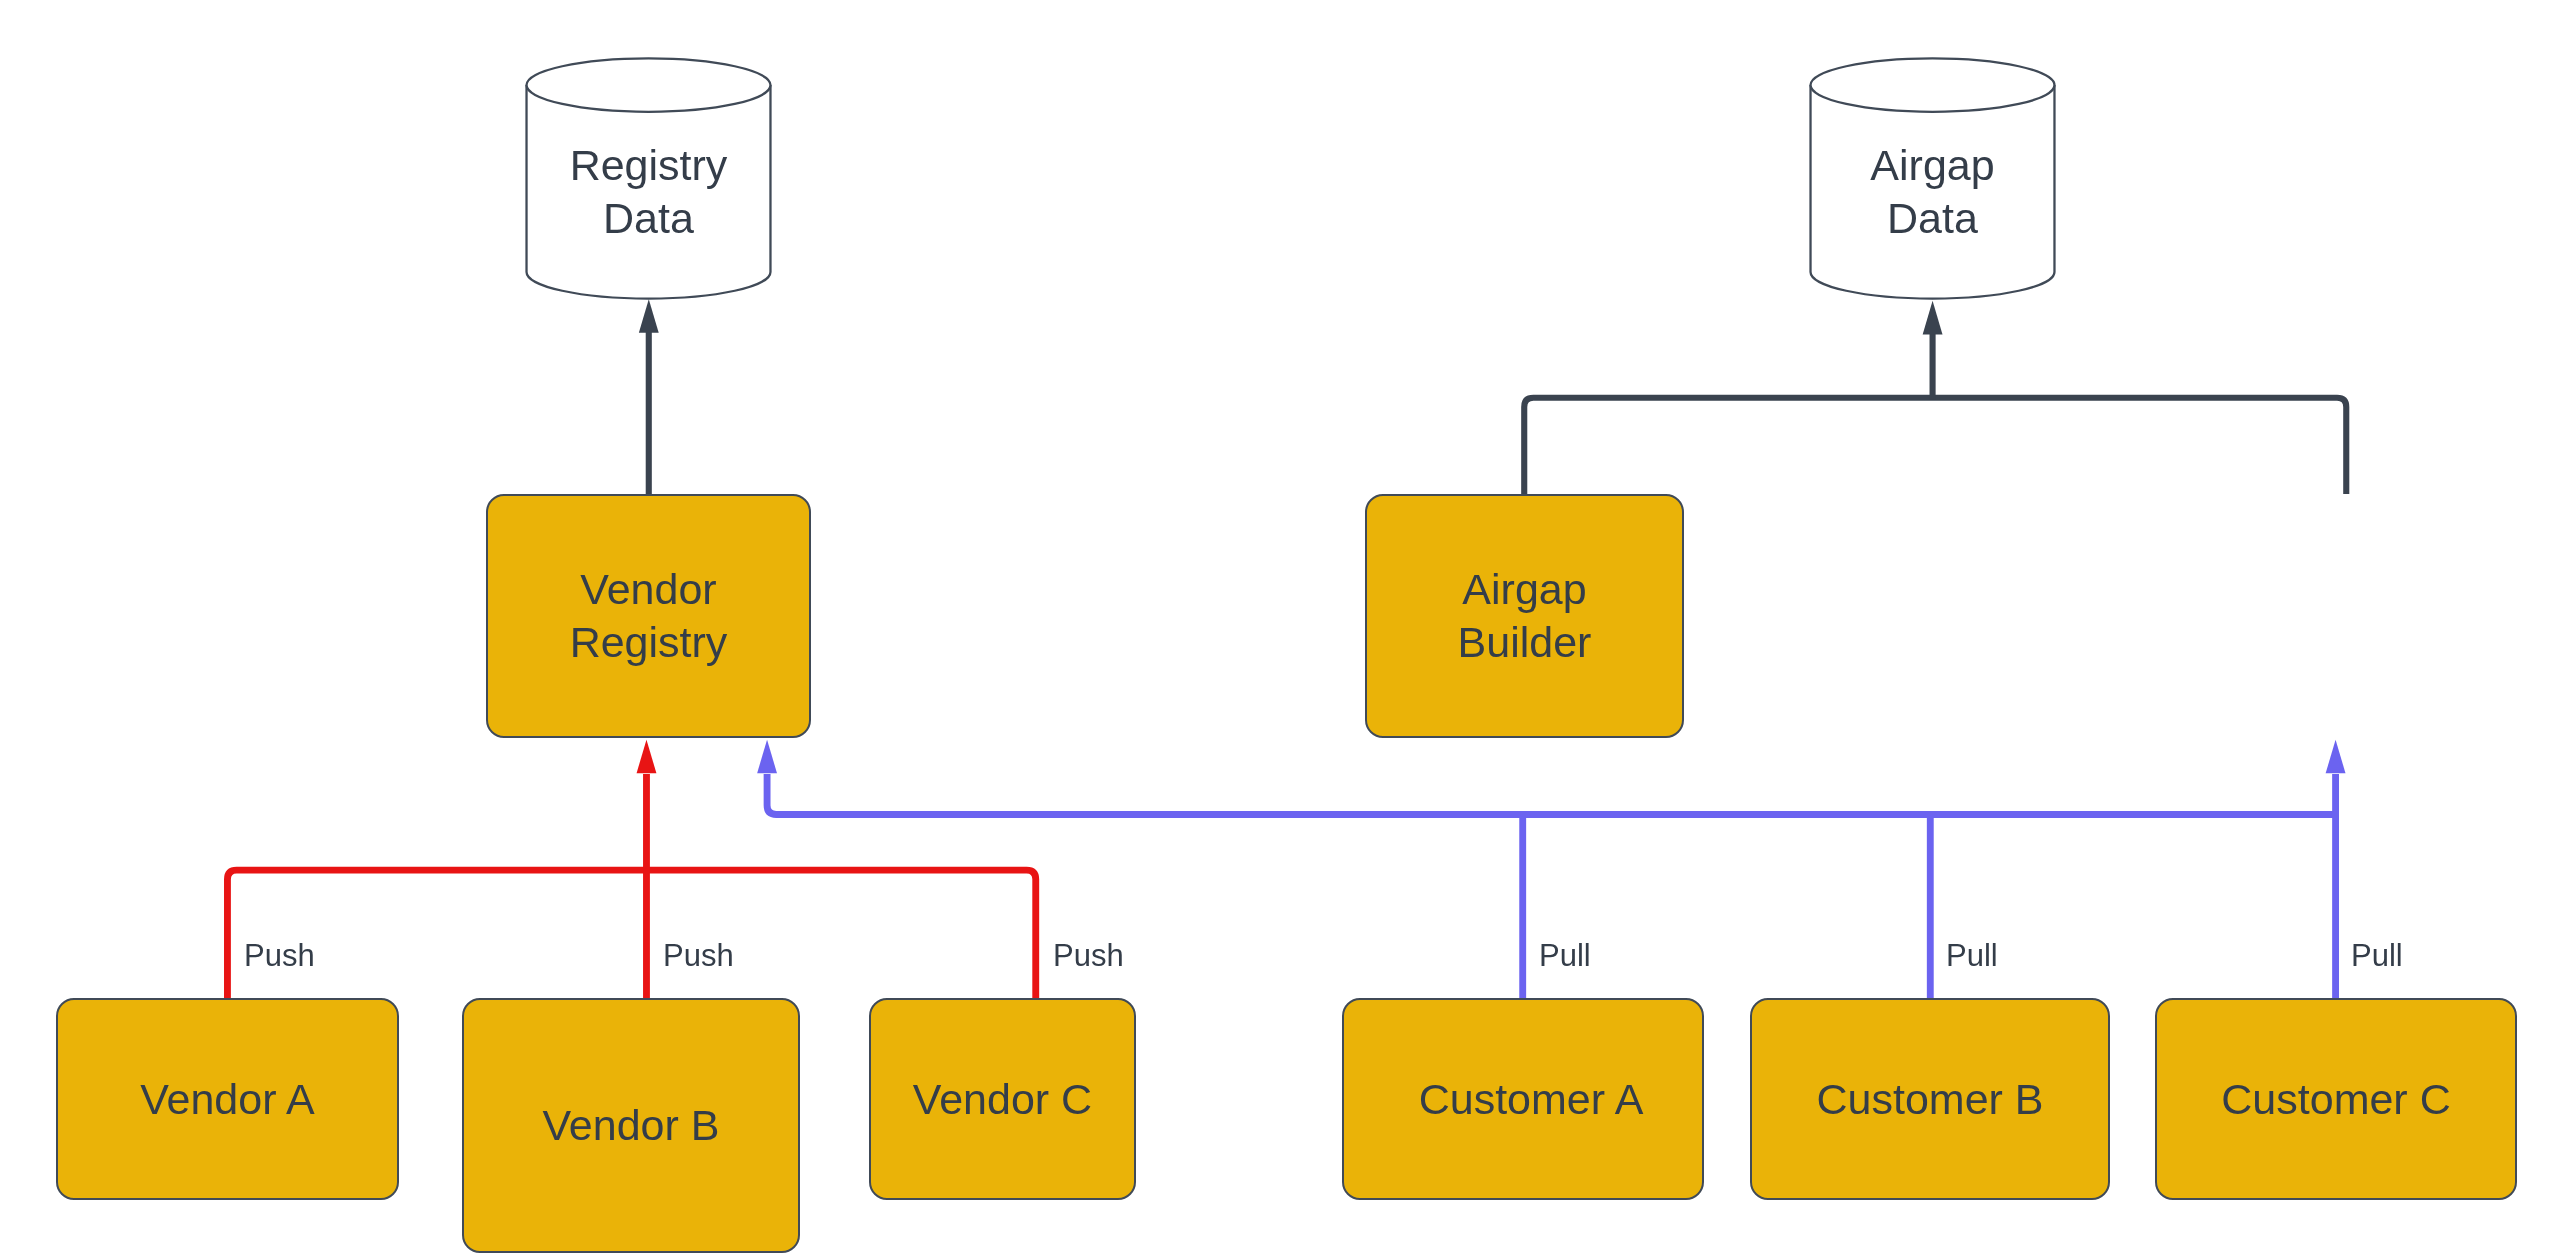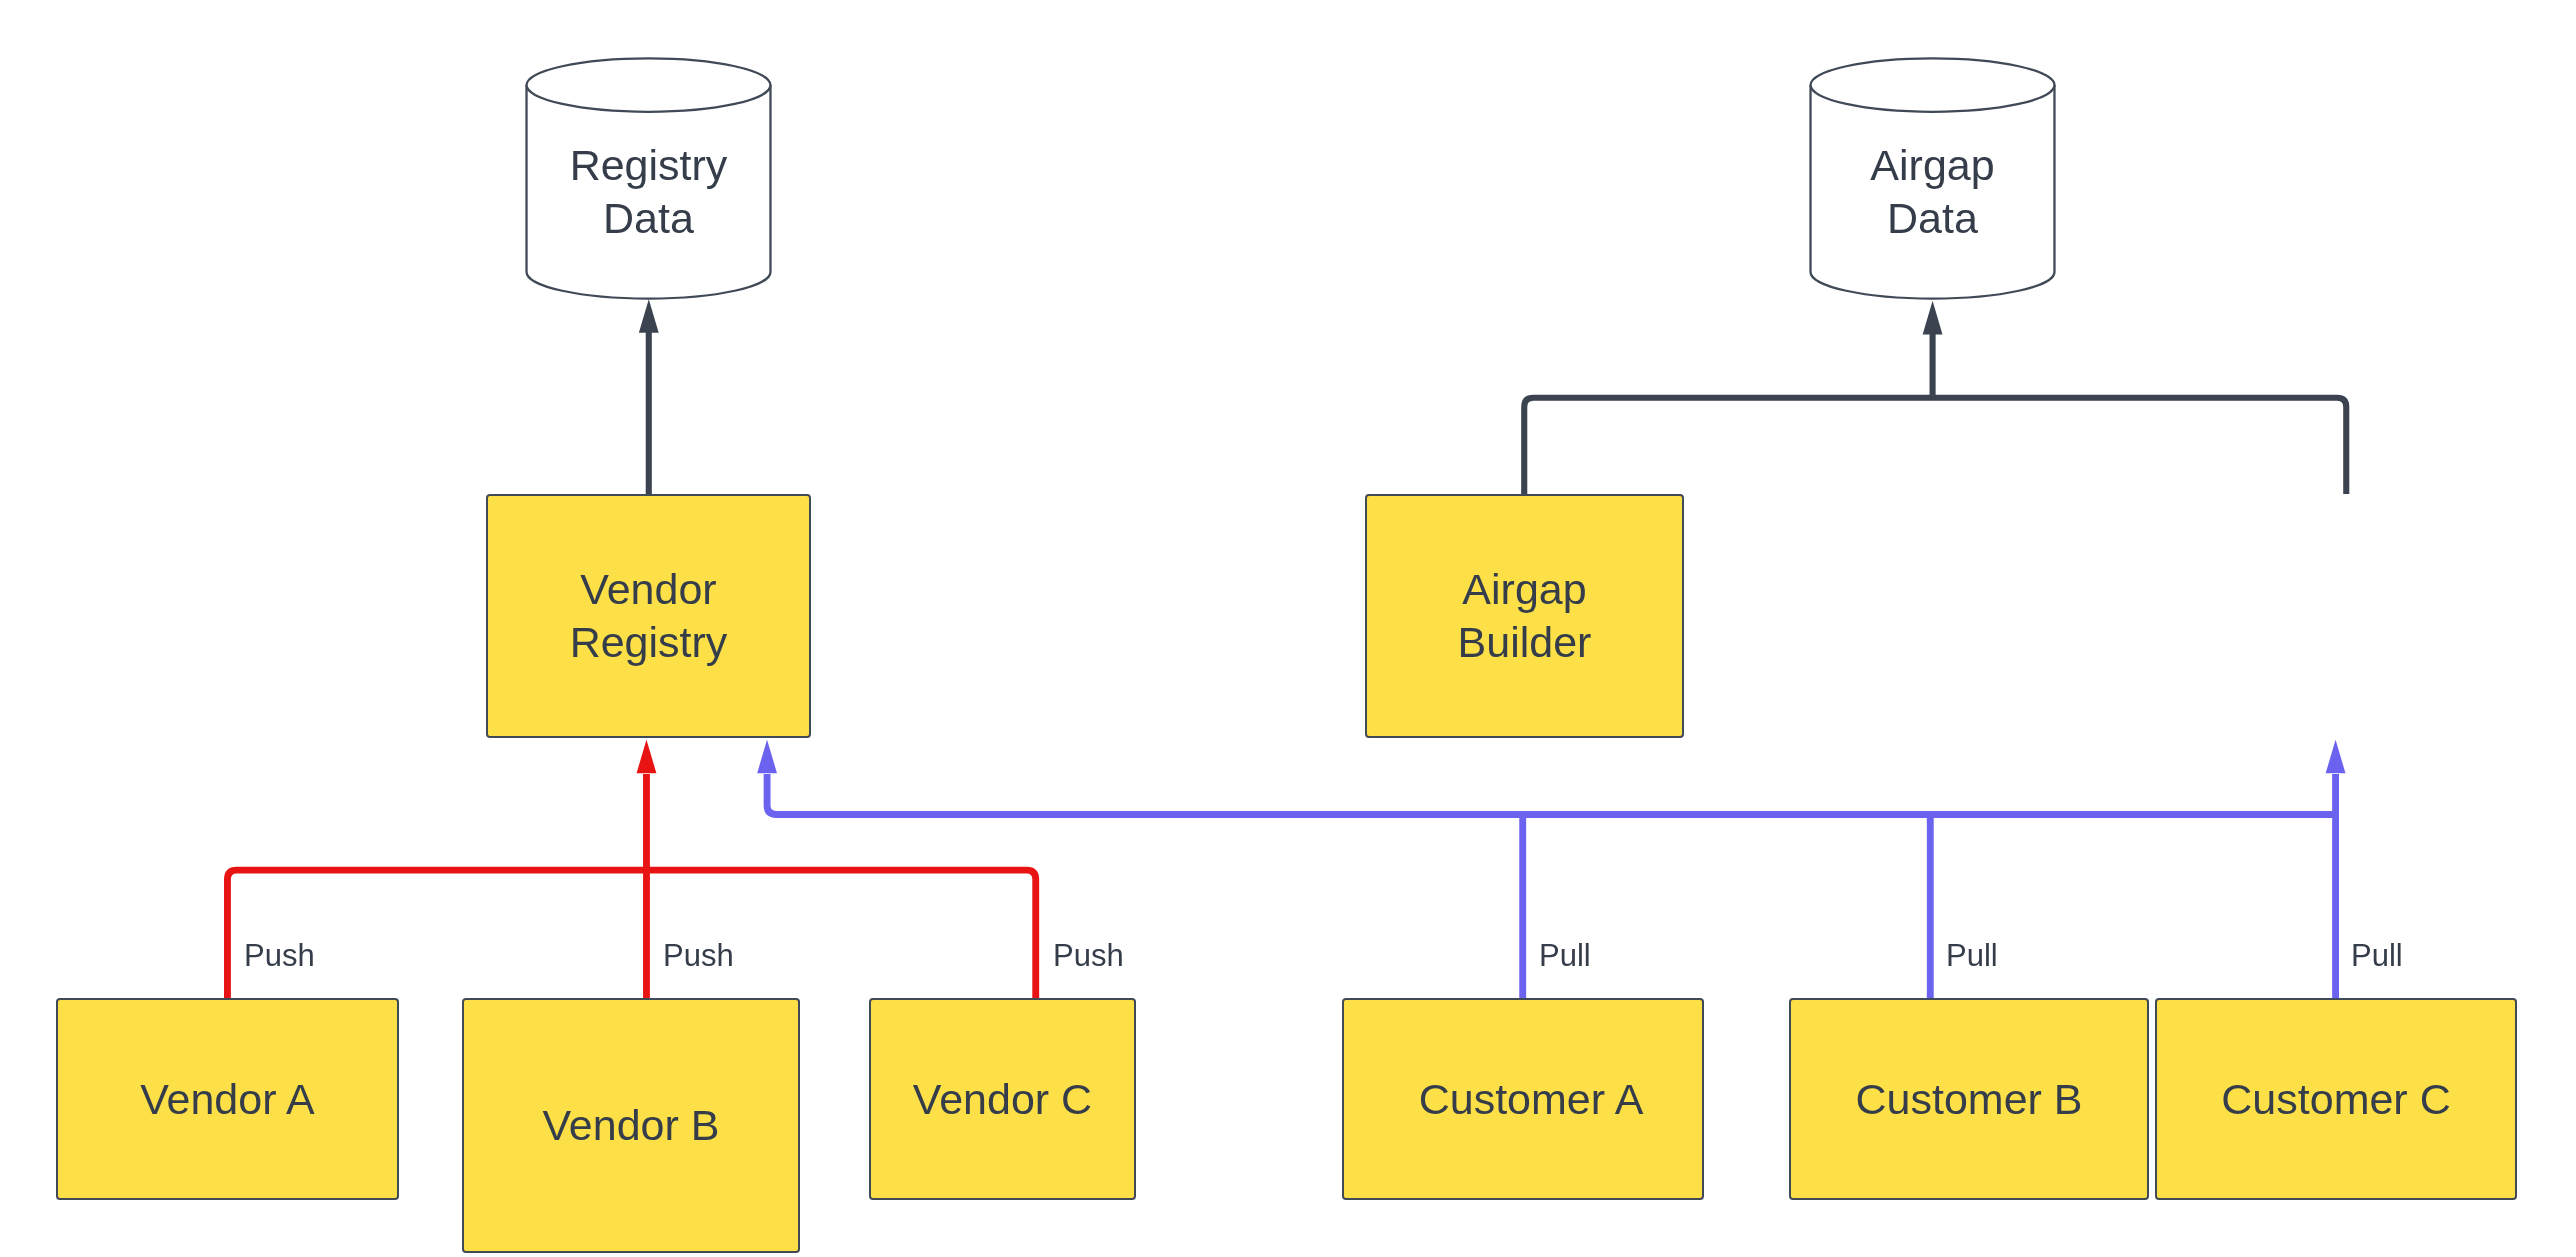--- a/index.html
+++ b/index.html
@@ -26,23 +26,23 @@
   .node{
     position:absolute;
     box-sizing:border-box;
     display:flex;align-items:center;justify-content:center;
     text-align:center;
     color:var(--node-text,#343d49);
     font-size:43px;line-height:53px;
     white-space:pre-line;
   }
   .node.box{
-    background:#fde047;
+    background:#eab308;
     border:2.3px solid var(--node-border,#404a57);
-    border-radius:4px;
+    border-radius:18px;
   }
   .node.cyl{background:transparent;border:none;}
   .cyl-shape{position:absolute;left:0;top:0;}
   .cyl-shape .stroke{stroke:var(--node-border,#404a57);stroke-width:3;fill:#ffffff;}
   .cyl .label{position:relative;padding-top:27.5px;}
 
   .edge-label{
     position:absolute;
     color:var(--node-text,#343d49);
     font-size:31px;line-height:46px;
@@ -116,21 +116,21 @@
   </div>
   <div class="node box" style="left:462px;top:998px;width:338px;height:255px;">
     <span>Vendor B</span>
   </div>
   <div class="node box" style="left:869px;top:998px;width:267px;height:202px;">
     <span>Vendor C</span>
   </div>
   <div class="node box" style="left:1342px;top:998px;width:362px;height:202px;padding-left:16px;">
     <span>Customer A</span>
   </div>
-  <div class="node box" style="left:1750px;top:998px;width:360px;height:202px;margin-left:39px;">
+  <div class="node box" style="left:1750px;top:998px;width:360px;height:202px;">
     <span>Customer B</span>
   </div>
   <div class="node box" style="left:2155px;top:998px;width:362px;height:202px;">
     <span>Customer C</span>
   </div>
 
   <span class="edge-label" style="left:244px;top:933px;">Push</span>
   <span class="edge-label" style="left:663px;top:933px;">Push</span>
   <span class="edge-label" style="left:1053px;top:933px;">Push</span>
   <span class="edge-label" style="left:1539px;top:933px;">Pull</span>

